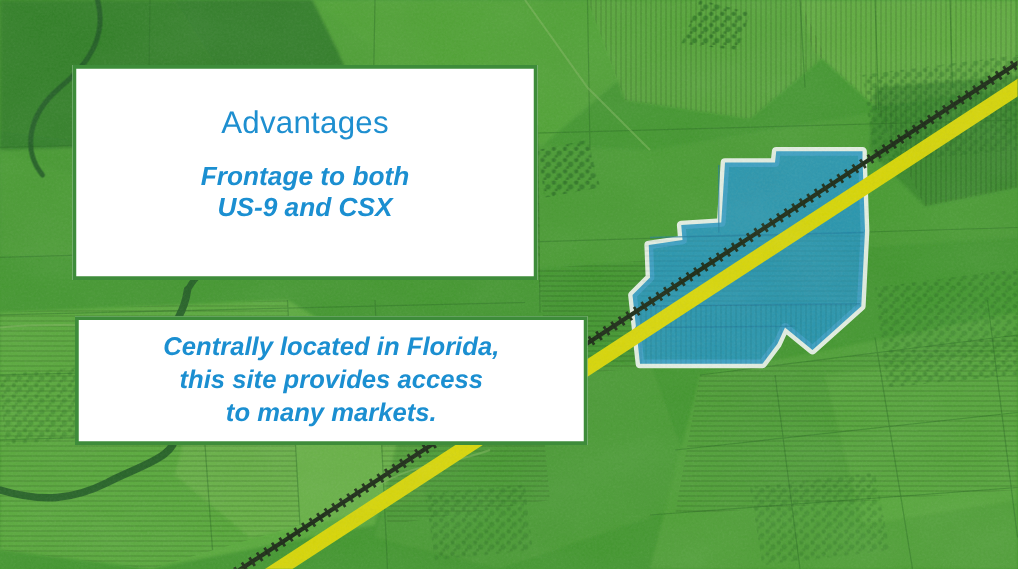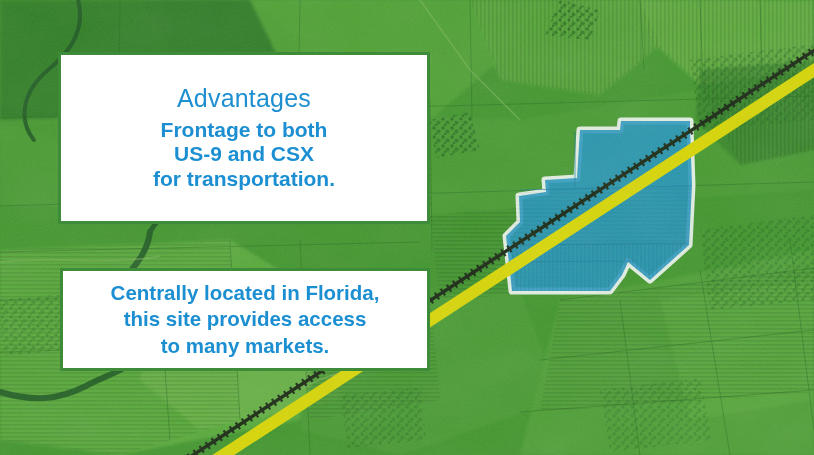--- a/index.html
+++ b/index.html
@@ -47,43 +47,44 @@
   }
 
   #callout-advantages {
     left: 58px;
     top: 52px;
     width: 372px;
     height: 172px;
   }
   #callout-location {
     left: 60px;
-    top: 268px;
-    width: 370px;
+    top: 253px;
+    width: 410px;
     height: 103px;
   }
 
   .callout-title {
     color: #1e8fd0;
     font-size: 25px;
     font-weight: 400;
     line-height: 1.05;
     letter-spacing: 0.2px;
     text-align: center;
     margin: 0 0 7px 0;
     white-space: nowrap;
   }
   .callout-body {
     color: #1b8fd1;
     font-size: 21px;
     font-weight: bold;
     line-height: 1.17;
     text-align: center;
-    margin: 0;
+    margin: 12px;
     padding: 0 6px;
+    font-style: italic;
   }
   .callout-body .ln { display: block; white-space: nowrap; }
 
   #callout-location .callout-body {
     font-size: 20.5px;
     line-height: 1.27;
   }
 </style>
 </head>
 <body>
@@ -290,21 +291,20 @@
       <rect x="0" y="0" width="814" height="455" fill="#2f8a27" opacity="0.12"></rect>
     </g>
   </svg>
 
   <div id="callout-advantages" class="callout">
     <div class="callout-inner">
       <div class="callout-title">Advantages</div>
       <div class="callout-body">
         <span class="ln">Frontage to both</span>
         <span class="ln">US-9 and CSX</span>
-        <span class="ln">for transportation.</span>
       </div>
     </div>
   </div>
 
   <div id="callout-location" class="callout">
     <div class="callout-inner">
       <div class="callout-body">
         <span class="ln">Centrally located in Florida,</span>
         <span class="ln">this site provides access</span>
         <span class="ln">to many markets.</span>

